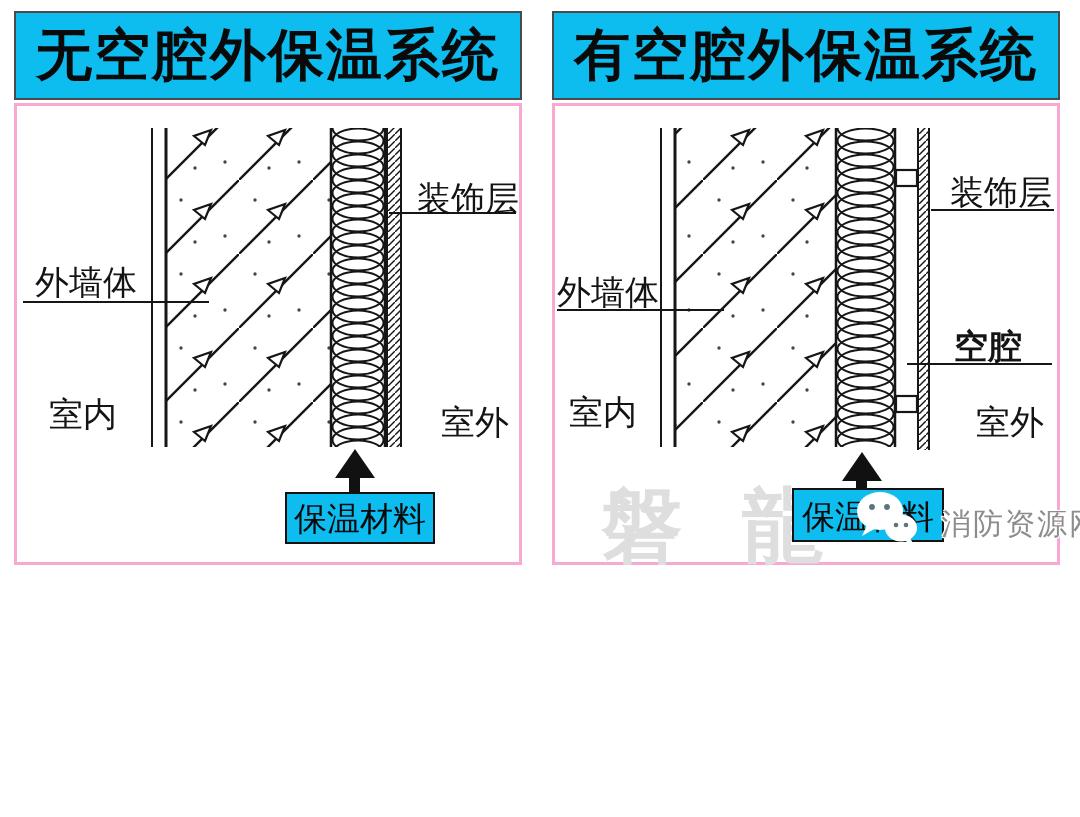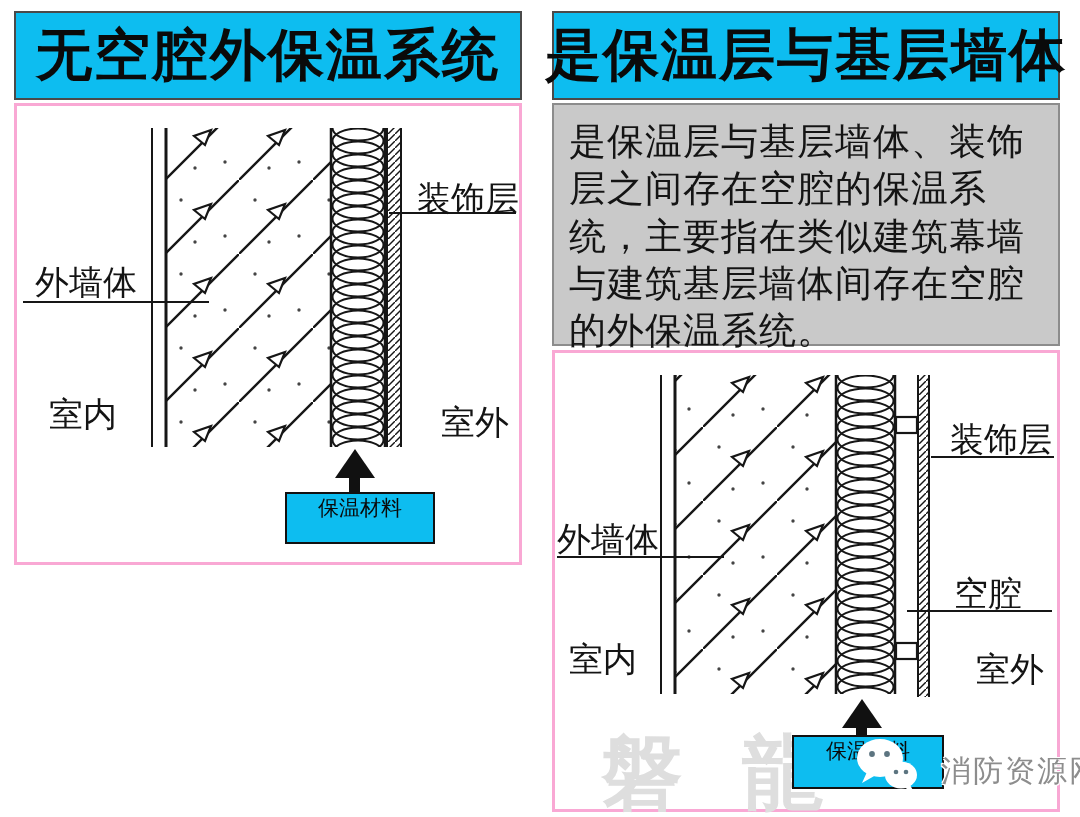--- a/index.html
+++ b/index.html
@@ -20,22 +20,22 @@
     height:243px;background:#c9c9c9;border:2px solid #8c8c8c;
     padding:13px 15px 0 15px;font-size:37px;line-height:1.28;
     margin-bottom:4px;letter-spacing:1px;word-break:break-all;color:#141414;
   }
   .diagram{
     height:462px;border:3px solid #f9a8d4;position:relative;background:#fff;
   }
   .lbl{position:absolute;font-size:34px;white-space:nowrap;color:#141414;}
   .insu-box{
     position:absolute;background:#0dbdf0;border:2px solid #111;
-    display:flex;align-items:flex-start;justify-content:center;
-    font-size:21px;color:#0a0a0a;z-index:2;white-space:nowrap;
+    display:flex;align-items:flex-end;justify-content:center;
+    font-size:33px;color:#0a0a0a;z-index:2;white-space:nowrap;
   }
   .wm{
     position:absolute;font-size:82px;font-weight:bold;color:#dedede;
     letter-spacing:18px;z-index:1;white-space:nowrap;
   }
   .wechat{position:absolute;z-index:3;}
   .site{
     position:absolute;z-index:3;font-size:30px;color:#8d8d8d;letter-spacing:2px;
     text-shadow:1px 1px 0 #fff,-1px -1px 0 #fff,1px -1px 0 #fff,-1px 1px 0 #fff;
     white-space:nowrap;
@@ -95,22 +95,21 @@
       <div class="lbl" style="left:18px;top:154px;">外墙体</div>
       <div class="lbl" style="left:32px;top:286px;">室内</div>
       <div class="lbl" style="left:424px;top:294px;">室外</div>
       <div class="insu-box" style="left:268px;top:386px;width:150px;height:52px;">
         <span>保温材料</span>
       </div>
     </div>
   </div>
 
   <div class="panel">
-    <div class="title-bar">是保温层与基层墙体</div>
-    <div class="desc-box">是保温层与基层墙体、装饰层之间存在空腔的保温系统，主要指在类似建筑幕墙与建筑基层墙体间存在空腔的外保温系统。</div>
+    <div class="title-bar">有空腔外保温系统</div>
     <div class="diagram">
       <svg width="502" height="456" viewBox="0 0 502 456">
         <defs>
           <pattern id="concB" width="74" height="74" patternUnits="userSpaceOnUse">
             <path d="M0,74 L74,0" stroke="#161616" stroke-width="2.4" fill="none"></path>
             <path d="M46,24 l-17,6 l11,9 z" fill="#ffffff" stroke="#161616" stroke-width="2.2"></path>
             <circle cx="16" cy="20" r="1.7" fill="#444"></circle>
             <circle cx="60" cy="56" r="1.7" fill="#444"></circle>
             <circle cx="30" cy="62" r="1.7" fill="#444"></circle>
           </pattern>
@@ -148,21 +147,21 @@
         </g>
         <line x1="376" y1="104" x2="499" y2="104" stroke="#161616" stroke-width="2"></line>
         <line x1="352" y1="258" x2="497" y2="258" stroke="#161616" stroke-width="2"></line>
         <line x1="2" y1="204" x2="169" y2="204" stroke="#161616" stroke-width="2"></line>
         <g>
           <polygon points="307,346 287,375 327,375" fill="#111"></polygon>
           <rect x="301" y="375" width="11" height="10" fill="#111"></rect>
         </g>
       </svg>
       <div class="lbl" style="left:395px;top:64px;">装饰层</div>
-      <div class="lbl" style="left:399px;top:218px;">空腔</div>
+      <div class="lbl" style="left:399px;top:218px;font-weight:bold;">空腔</div>
       <div class="lbl" style="left:2px;top:164px;">外墙体</div>
       <div class="lbl" style="left:14px;top:284px;">室内</div>
       <div class="lbl" style="left:421px;top:294px;">室外</div>
 
       <div class="wm" style="left:46px;top:366px;">磐 龍</div>
 
       <div class="insu-box" style="left:237px;top:382px;width:152px;height:54px;">
         <span>保温材料</span>
       </div>
 

